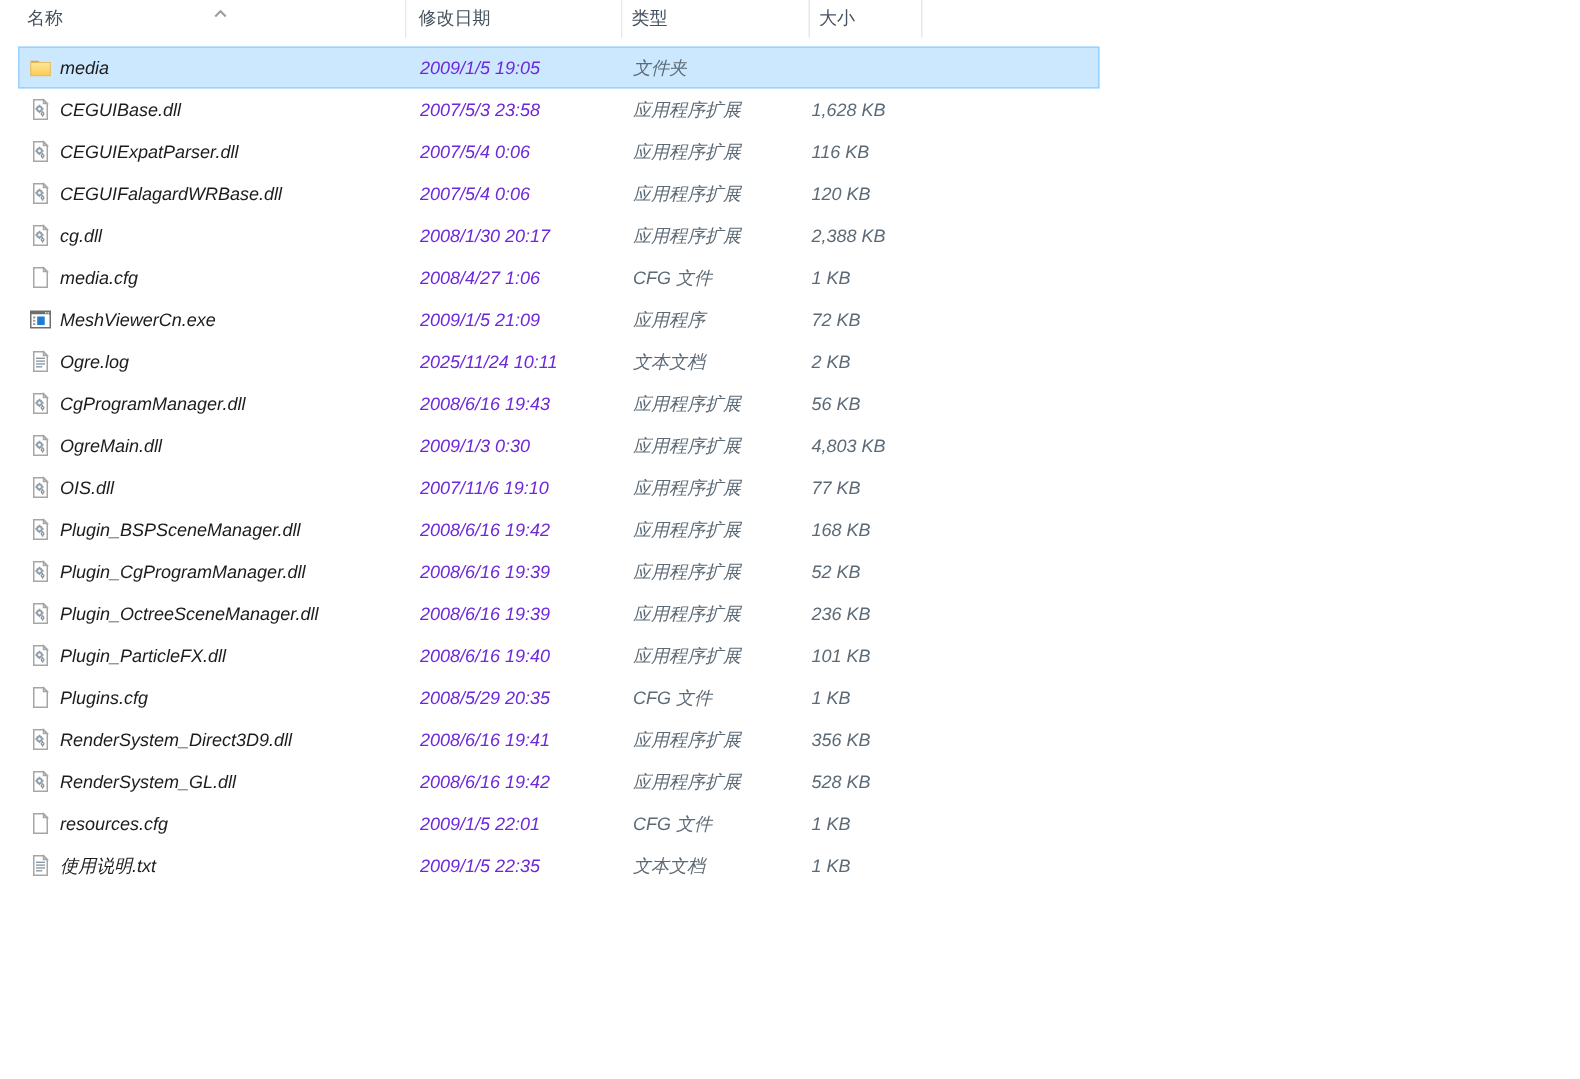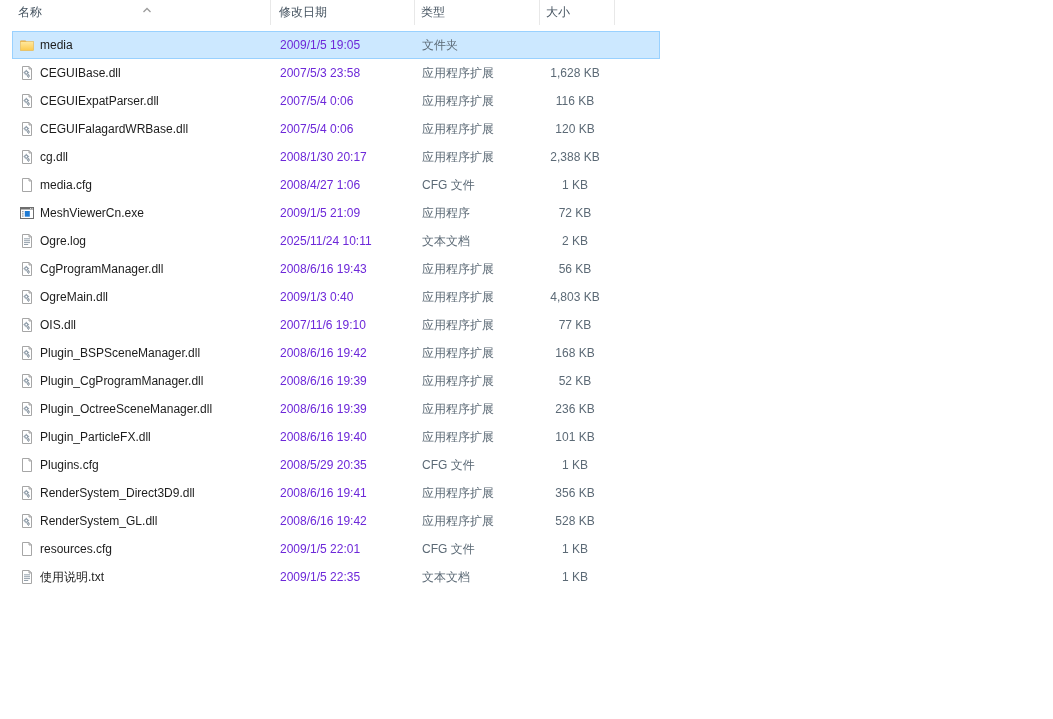--- a/index.html
+++ b/index.html
@@ -19,30 +19,30 @@
   }
   .h-name{width:271px;padding-left:18px;}
   .h-date{width:144px;padding-left:8px;}
   .h-type{width:125px;padding-left:6px;}
   .h-size{width:75px;padding-left:6px;}
   .sort-icon{position:absolute;left:141px;top:0;width:12px;height:8px;}
 
   
   .rows{position:absolute;left:12px;top:31px;width:599px;}
   .row{
-    box-sizing:border-box;height:28px;width:648px;display:flex;align-items:center;
-    border:1px solid transparent;font-size:12px;white-space:nowrap;
+    box-sizing:border-box;height:28px;width:721px;display:flex;align-items:center;
+    border:1px solid transparent;font-size:12px;white-space:nowrap;font-style:italic;
   }
   .row.selected{background:#cce8ff;border-color:#99d1ff;}
   .c-icon{width:16px;height:16px;margin-left:6px;flex:none;}
   .c-icon svg{display:block;}
   .c-name{flex:none;width:232px;margin-left:5px;color:#1c1c1c;overflow:hidden;}
   .c-date{flex:none;width:144px;padding-left:8px;box-sizing:border-box;color:#6d28d9;}
   .c-type{flex:none;width:125px;padding-left:6px;box-sizing:border-box;color:#5c6a76;}
-  .c-size{flex:none;width:68px;text-align:center;color:#5c6a76;}
+  .c-size{flex:none;width:68px;text-align:left;color:#5c6a76;}
 </style>
 </head>
 <body>
 
 <div class="explorer">
 
   <div class="header">
     <div class="hcell h-name">
       <span>名称</span>
     </div>
@@ -248,21 +248,21 @@
             <rect x="6.8" y="9.2" width="1" height="1.2" fill="#93a0ac"></rect>
             <rect x="4.5" y="7.1" width="1.2" height="1" fill="#93a0ac"></rect>
             <rect x="8.9" y="7.1" width="1.2" height="1" fill="#93a0ac"></rect>
             <circle cx="9.4" cy="10.9" r="1.3" fill="#7d8a96"></circle>
             <circle cx="9.4" cy="10.9" r="0.5" fill="#ffffff"></circle>
             <rect x="9.1" y="9" width="0.7" height="0.9" fill="#7d8a96"></rect>
             <rect x="9.1" y="12" width="0.7" height="0.9" fill="#7d8a96"></rect>
           </svg>
         </span>
       <span class="c-name">OgreMain.dll</span>
-      <span class="c-date">2009/1/3 0:40</span>
+      <span class="c-date">2009/1/3 0:30</span>
       <span class="c-type">应用程序扩展</span>
       <span class="c-size">4,803 KB</span>
     </div>
       <div class="row">
       <span class="c-icon">
           <svg width="16" height="16" viewBox="0 0 16 16">
             <path d="M3.5 1.5 h6.5 l2.5 2.5 v10.5 h-9 z" fill="#ffffff" stroke="#a6a6a6"></path>
             <path d="M10 1.5 v2.5 h2.5 z" fill="#e9e9e9" stroke="#a6a6a6"></path>
             <circle cx="7.3" cy="7.6" r="2.2" fill="#93a0ac"></circle>
             <circle cx="7.3" cy="7.6" r="0.9" fill="#ffffff"></circle>

